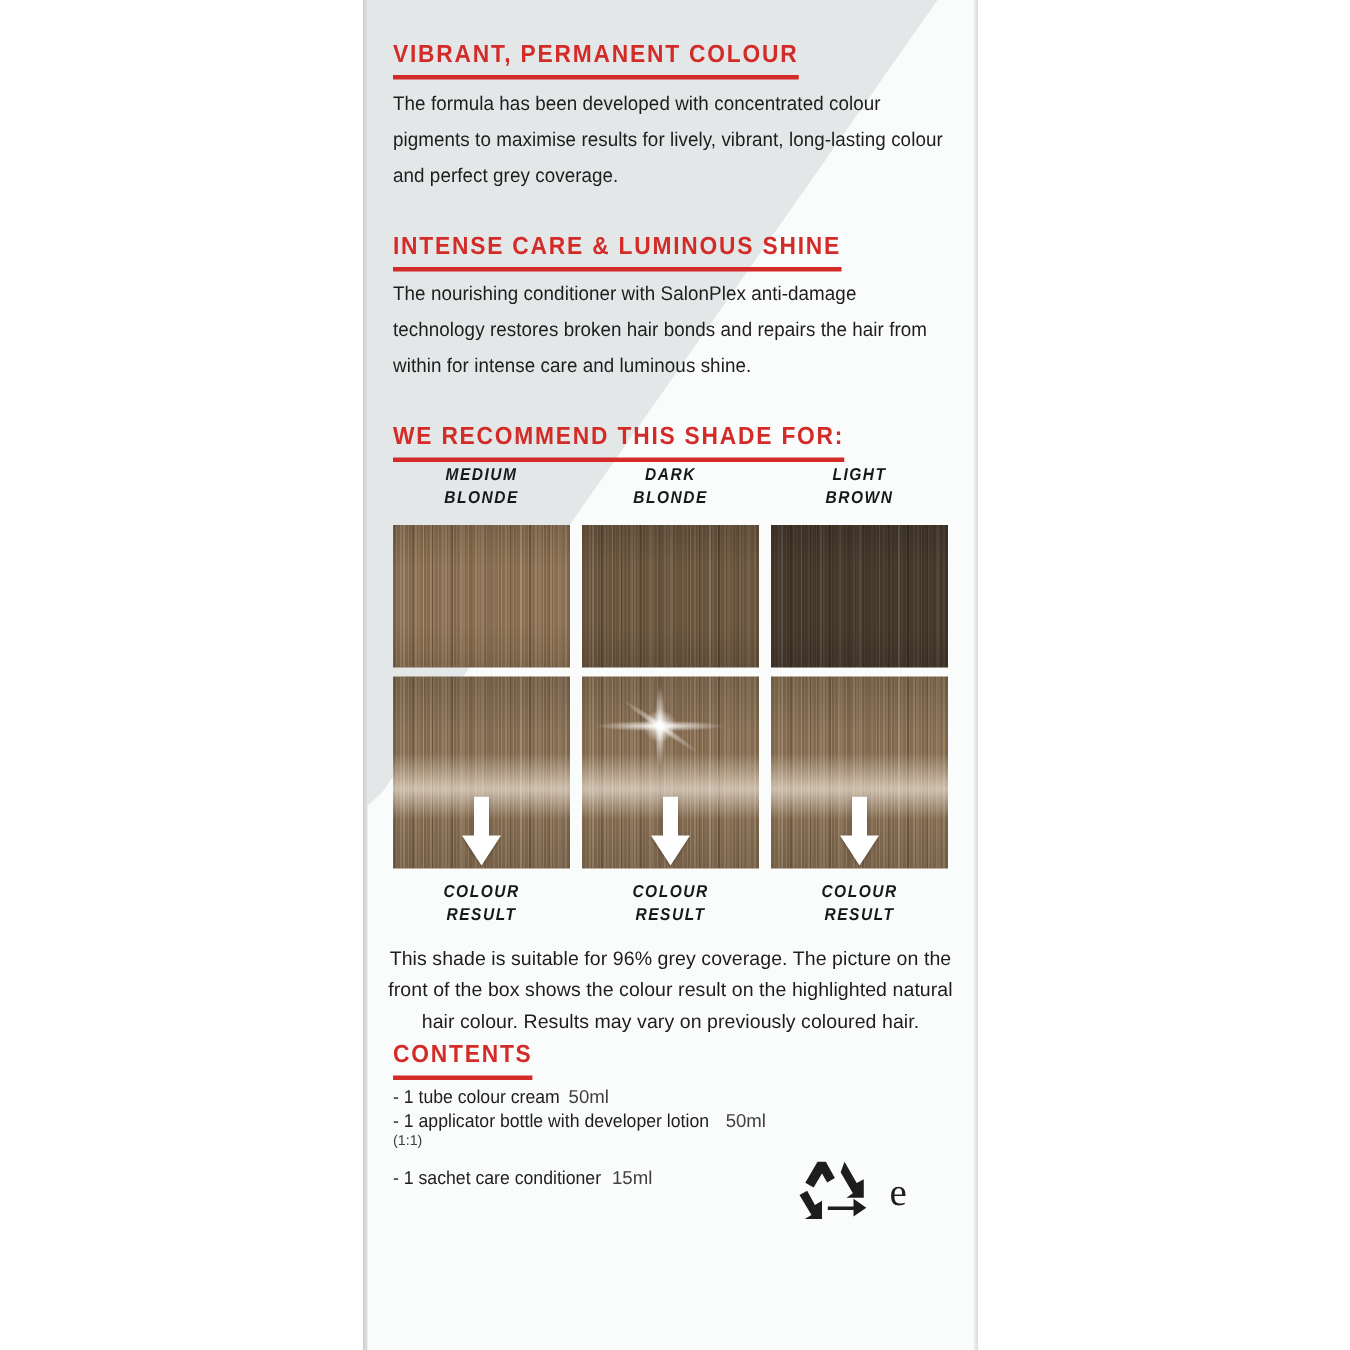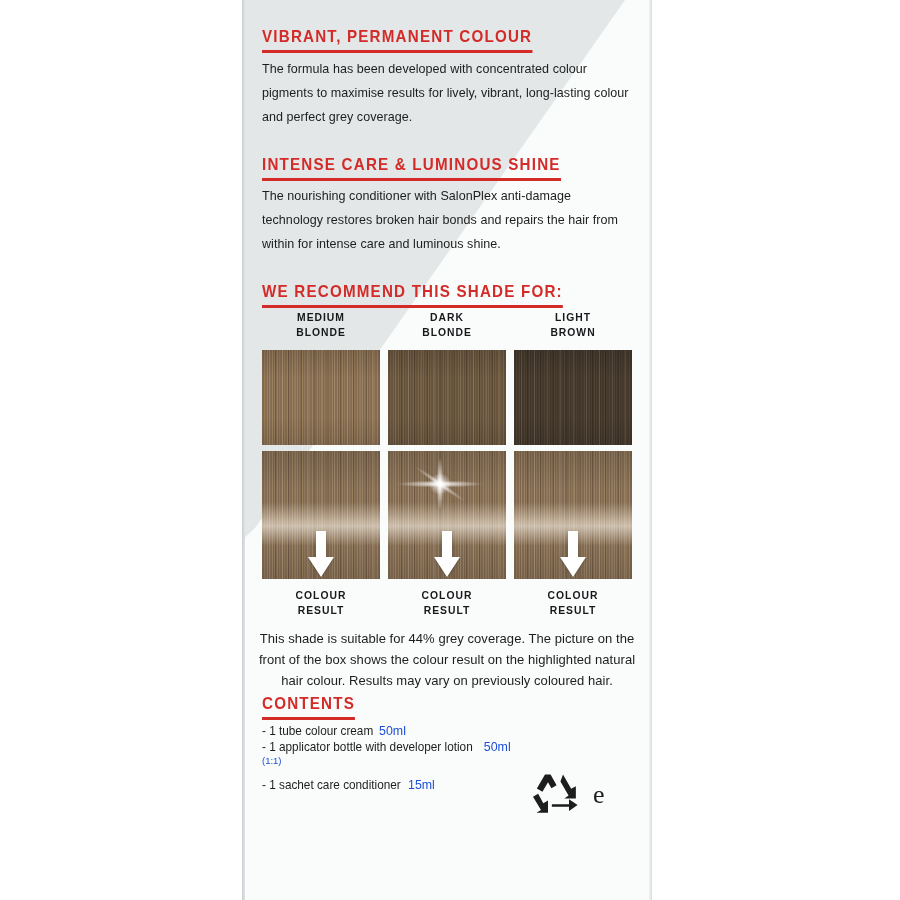--- a/index.html
+++ b/index.html
@@ -52,21 +52,21 @@
     position:absolute;
     color:#1d1d1d;
     font-size:13.2px;
     line-height:24px;
     letter-spacing:.05px;
     transform:scaleX(.95);transform-origin:left top;
   }
   .para.center{transform:none;text-align:center;line-height:21px;font-size:13px;}
 
   
-  .shades{position:absolute;left:20px;top:310px;width:440px;}
+  .shades{position:absolute;left:20px;top:310px;width:440px;font-style:italic;}
   .cols{display:flex;gap:8px;}
   .col{width:118px;}
   .col-title{
     text-align:center;color:#16181a;font-weight:700;
     font-size:11.5px;line-height:15px;letter-spacing:1.1px;
     transform:scaleX(.9);
     white-space:pre-line;
   }
   .swatchwrap{margin-top:10px;}
   .sw{
@@ -136,21 +136,21 @@
   .res-title{
     text-align:center;margin-top:9px;color:#16181a;font-weight:700;
     font-size:11.5px;line-height:15px;letter-spacing:1.1px;
     transform:scaleX(.9);white-space:pre-line;
   }
 
   
   .clist{position:absolute;left:20px;top:723px;width:370px;}
   .crow{display:flex;justify-content:flex-start;align-items:baseline;}
   .cname{font-size:12.4px;color:#1d1d1d;line-height:16px;transform:scaleX(.95);transform-origin:left;}
-  .cqty{font-size:12.4px;color:#1d4ed8;line-height:16px;text-align:right;white-space:pre-line;}
+  .cqty{font-size:12.4px;color:#404040;line-height:16px;text-align:right;white-space:pre-line;}
   .cqty.small{font-size:9.5px;line-height:11px;}
   .spacer{height:11px;}
 
   .recycle{position:absolute;left:285px;top:772px;width:60px;height:48px;}
   .emark{position:absolute;left:351px;top:782px;font-size:26px;color:#1d1d1d;
          font-family:"Liberation Serif", serif;line-height:1;}
 </style>
 </head>
 <body>
 
@@ -258,21 +258,21 @@
                 </div>
               </div>
             </div>
             <div class="res-title">COLOUR
 RESULT</div>
           </div>
 
         </div>
       </div>
 
-      <div class="para center" style="left:14px;top:628px;width:382px;">This shade is suitable for 44% grey coverage. The picture on the front of the box shows the colour result on the highlighted natural hair colour. Results may vary on previously coloured hair.</div>
+      <div class="para center" style="left:14px;top:628px;width:382px;">This shade is suitable for 96% grey coverage. The picture on the front of the box shows the colour result on the highlighted natural hair colour. Results may vary on previously coloured hair.</div>
 
       <div class="hd" style="left:20px;top:694px;">
         <span>CONTENTS</span>
         <span class="ul"></span>
       </div>
 
       <div class="clist">
         <div class="crow">
           <div class="cname">- 1 tube colour cream</div>
           <div class="cqty">50ml</div>

